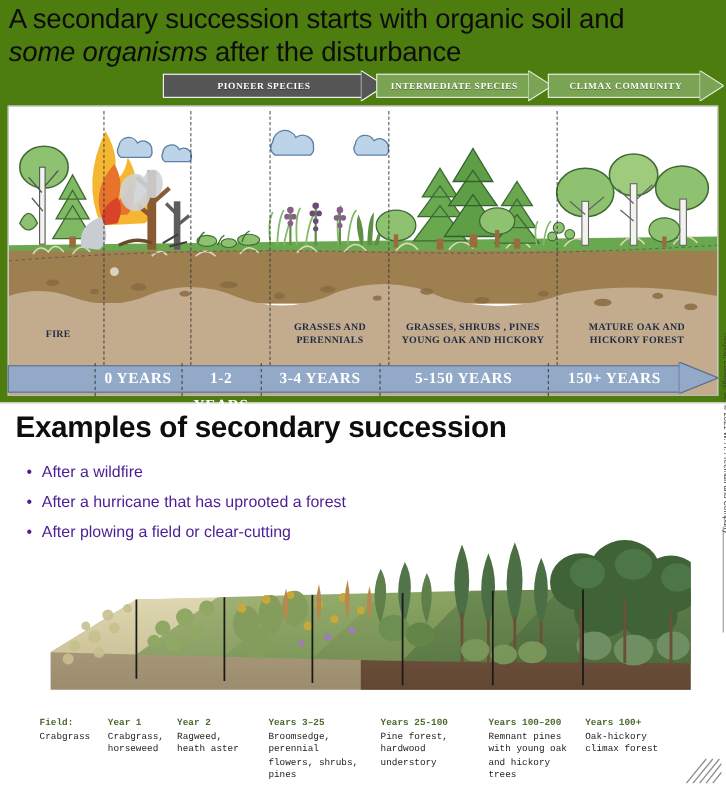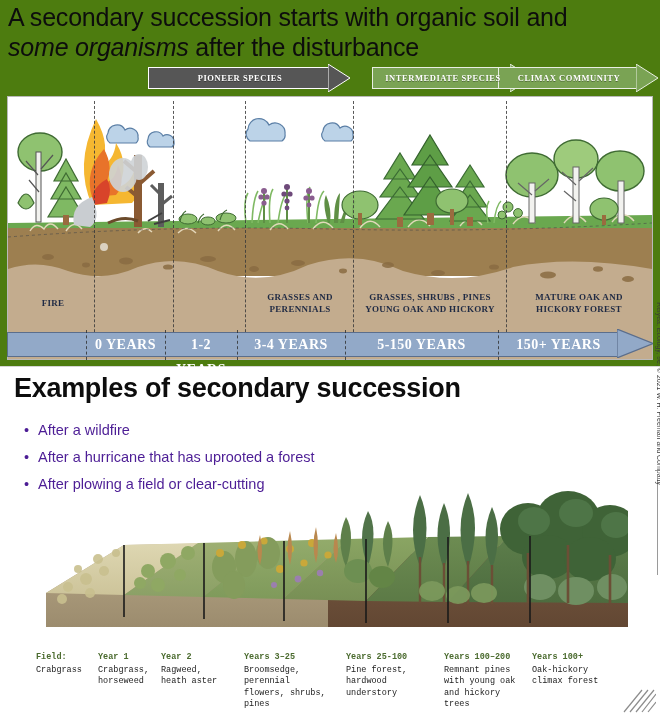--- a/index.html
+++ b/index.html
@@ -33,21 +33,21 @@
   }
   .phase-label {
     position:relative; z-index:4; color:#ffffff; font-weight:bold;
     font-size:8.5px; letter-spacing:0.55px;
     font-family:"Liberation Serif", serif;
     text-shadow:0 1px 0 rgba(0,0,0,.35);
     padding-right:18px; white-space:nowrap;
   }
   .pa-pioneer { left:148px; width:202px; }
   .pa-pioneer .abody { background:#565656; }
-  .pa-inter { left:342px; width:160px;margin-left:30px; }
+  .pa-inter { left:342px; width:160px; }
   .pa-climax { left:498px; width:160px; }
   .pa-green .abody { background:#7aa354; border:1px solid #e9efe3; }
 
   
   .diagram {
     position:absolute; left:7px; top:96px; width:646px; height:264px;
     border:1px solid #b9b9b9; background:#ffffff; overflow:hidden;
   }
   .sky { position:absolute; left:0; top:0; width:100%; height:130px; background:#ffffff; }
 

